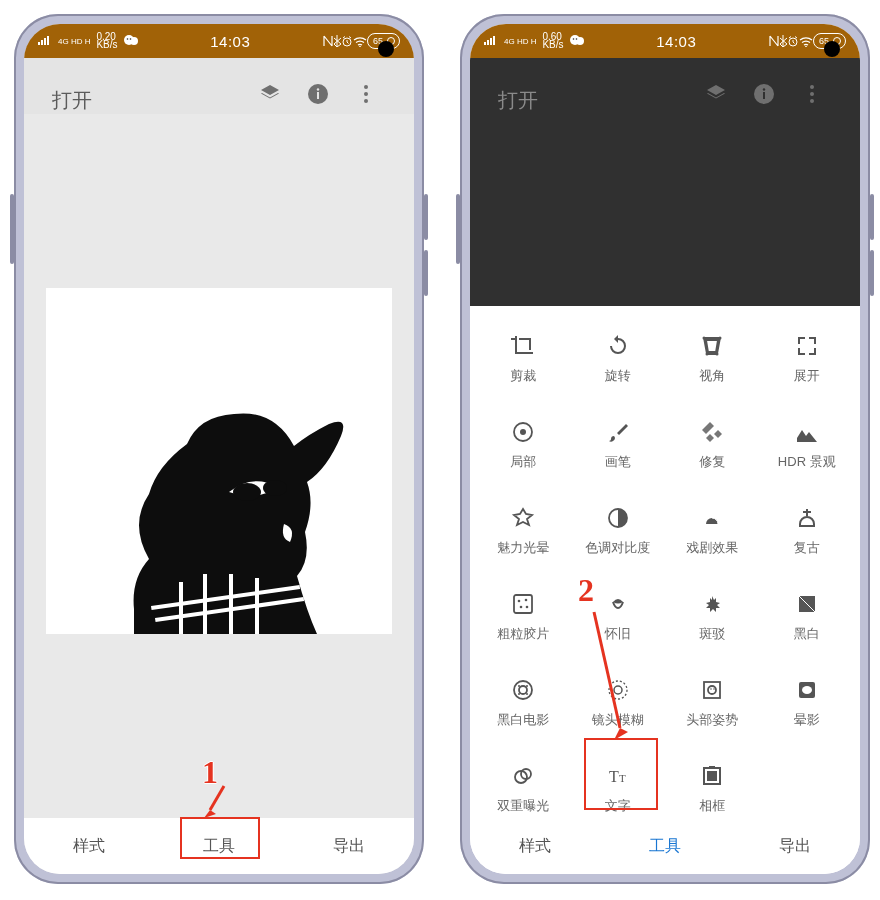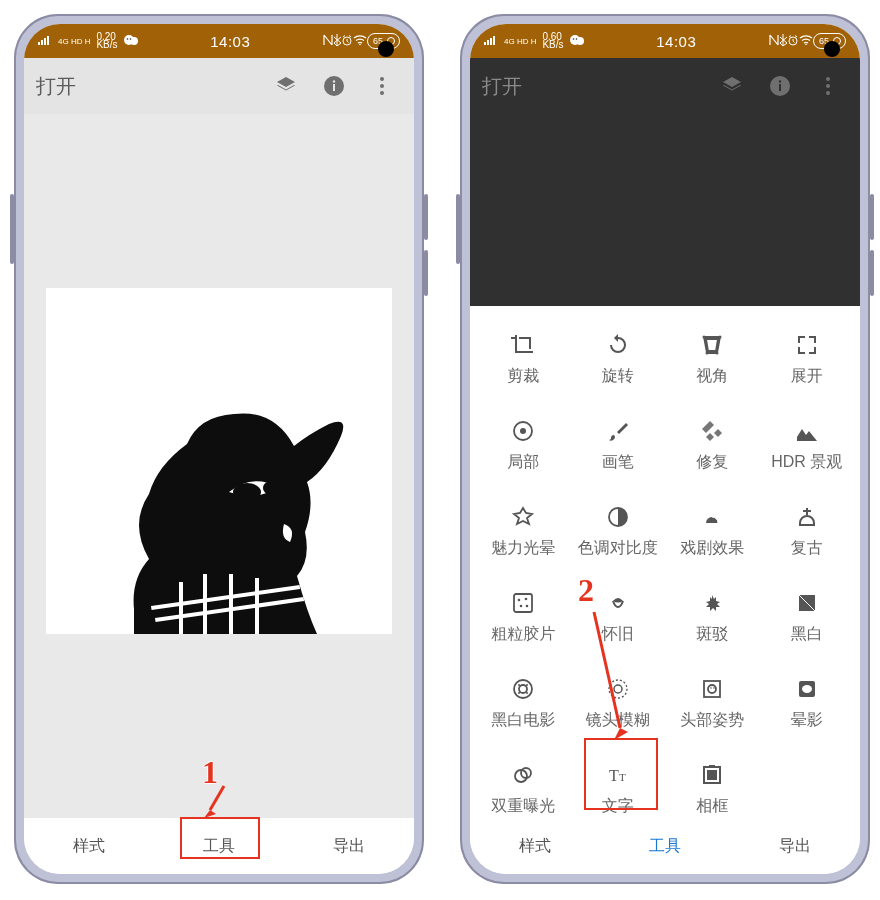--- a/index.html
+++ b/index.html
@@ -49,40 +49,40 @@
     height:34px;
     background:#a16207;
     color:#fff;
     display:flex;
     align-items:center;
     justify-content:space-between;
     padding:0 14px;
     font-size:11px;
   }
   .sb-left { display:flex; align-items:center; gap:6px; }
-  .sb-right{ display:flex; align-items:center; }
+  .sb-right{ display:flex; align-items:flex-end; }
   .sb-time { font-size:15px; font-weight:500; letter-spacing:0.5px; }
   .sb-kbs { font-size:10px; line-height:8px; text-align:left; }
   .sb-batt {
     display:inline-flex; align-items:center; gap:2px;
     border:1px solid #fff; border-radius:8px; padding:0 4px 0 5px;
     font-size:9px; height:14px;
   }
   .sb-batt::after{ content:""; width:6px;height:6px;border:1px solid #fff;border-radius:50%; margin-left:2px;}
   .punch {
     position:absolute; right:20px; top:17px; width:16px; height:16px;
     background:#000; border-radius:50%;
   }
 
   
   .appbar {
     height:56px;
     background:#e4e4e4;
-    display:flex; align-items:center; justify-content:space-between;
-    padding:0 12px;
+    display:flex; align-items:flex-end; justify-content:space-between;
+    padding:0 28px;
   }
   .appbar .title { font-size:20px; color:#5b5b5b; }
   .appbar .actions { display:flex; align-items:center; gap:8px; }
   .iconbtn { width:40px; height:40px; display:flex; align-items:center; justify-content:center; border-radius:50%; }
   .iconbtn svg { fill:#6f6f6f; }
 
   
   .canvas-wrap {
     position:absolute; left:0; right:0; top:90px; bottom:56px;
     display:flex; align-items:center; justify-content:center;
@@ -123,21 +123,21 @@
     grid-template-columns:repeat(4,1fr);
     grid-auto-rows:82px;
     gap:4px 0;
   }
   .tool {
     display:flex; flex-direction:column; align-items:center; justify-content:center;
     gap:8px;
   }
   .tool .ticon { width:26px; height:26px; display:flex; align-items:center; justify-content:center; }
   .tool .ticon svg { fill:#555; width:24px; height:24px; }
-  .tool .tlabel { font-size:16px; color:#666; }
+  .tool .tlabel { font-size:13px; color:#666; }
 
   
   .redbox {
     position:absolute; border:2px solid #e53320; box-sizing:border-box;
   }
   .redlabel {
     position:absolute; color:#e53320; font-weight:700; font-size:32px;
     font-family:"Comic Sans MS","Segoe Script",cursive;
     text-shadow:1px 0 #fff,-1px 0 #fff,0 1px #fff,0 -1px #fff;
   }

